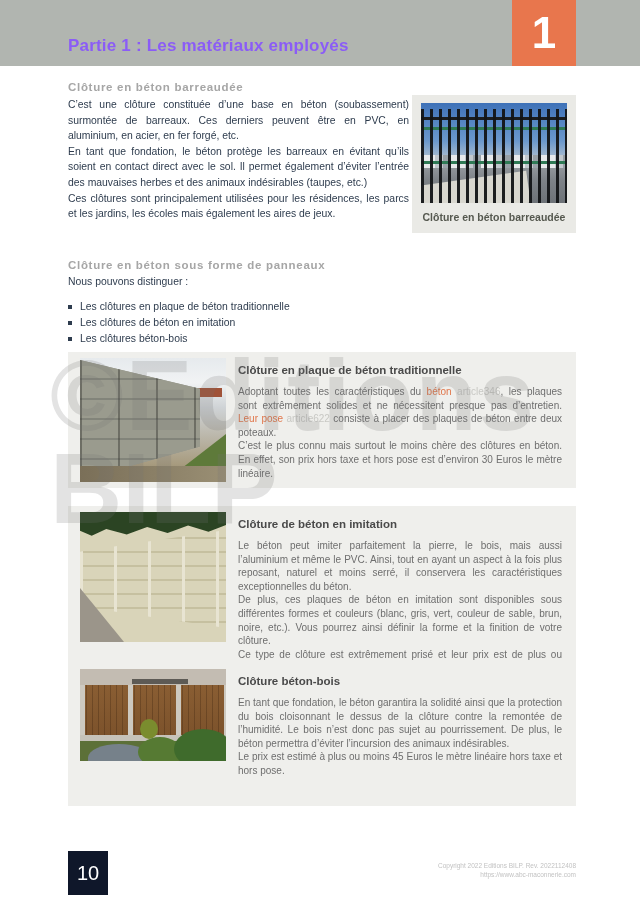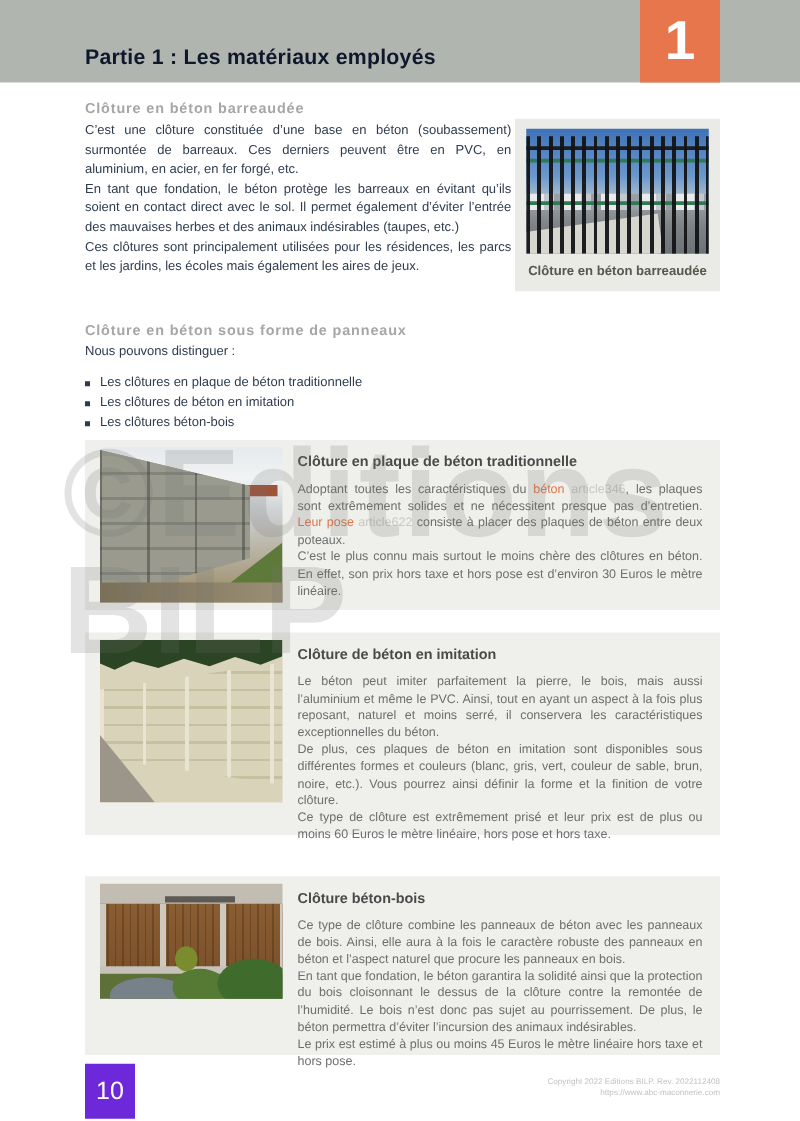--- a/index.html
+++ b/index.html
@@ -1,21 +1,21 @@
 <!DOCTYPE html>
 <html><head>
 <meta charset="utf-8">
 <style>
   * { margin:0; padding:0; box-sizing:border-box; }
   body { background:#e9e9e9; font-family:"Liberation Sans", sans-serif; }
   .page { position:relative; width:640px; height:897px; background:#ffffff; margin:0 auto; overflow:hidden; }
 
   
   .band { position:absolute; top:0; left:0; width:640px; height:66px; background:#b1b5b0; }
-  .page-title { position:absolute; left:68px; top:36px; font-size:17px; font-weight:bold; color:#0f172a; letter-spacing:0.2px; }
+  .page-title { position:absolute; left:68px; top:36px; font-size:17px; font-weight:bold; color:#8b5cf6; letter-spacing:0.2px; }
   .chapter-box { position:absolute; left:512px; top:0; width:64px; height:66px; background:#e8764d; display:flex; align-items:center; justify-content:center; }
   .chapter-box span { color:#fff; font-size:44px; font-weight:bold; line-height:1; }
 
   
   .sec-heading { position:absolute; font-size:11.5px; font-weight:bold; color:#a6a6a6; letter-spacing:0.7px; }
 
   
   .lead { position:absolute; left:68px; top:97px; width:341px; font-size:10.4px; line-height:15.6px; color:#2e3c4e; text-align:justify; }
   .lead p { margin:0; }
 
@@ -27,36 +27,36 @@
   
   .intro { position:absolute; left:68px; top:276px; font-size:10.4px; color:#2e3c4e; }
   .bullets { position:absolute; left:68px; top:299px; font-size:10.4px; color:#2e3c4e; line-height:16px; }
   .bullets .row { display:flex; align-items:center; }
   .sq { width:4px; height:4px; background:#2e3c4e; margin-right:8px; flex:0 0 auto; }
 
   
   .box { position:absolute; left:68px; width:508px; background:#efefec; }
   #box1 { top:352px; height:136px; }
   #box2 { top:506px; height:162px; }
-  #box3 { top:701px; height:143px; }
+  #box3 { top:663px; height:143px; }
   .box .photo { position:absolute; left:12px; top:6px; width:146px; overflow:hidden; }
   .box .content { position:absolute; left:170px; right:14px; top:12px; }
   .box h3 { font-size:11.5px; font-weight:bold; color:#4a4a4a; margin:0 0 9px; }
   .box p { font-size:10px; line-height:13.6px; color:#6e6e6e; text-align:justify; }
   .lnk { color:#e0764b; text-decoration:none; }
   .ref { color:#c8c8c4; }
 
   
   .wm { position:absolute; inset:0; pointer-events:none; z-index:6; overflow:hidden; }
   .wm div { position:absolute; font-weight:bold; color:rgba(115,115,115,0.20); white-space:nowrap; line-height:1; }
   .wm .wm1 { left:50px; top:345px; font-size:100px; letter-spacing:2px; }
   .wm .wm2 { left:50px; top:438px; font-size:100px; }
 
   
-  .page-num-box { position:absolute; left:68px; top:851px; width:40px; height:44px; background:#6d28d9; display:flex; align-items:center; justify-content:center; }
+  .page-num-box { position:absolute; left:68px; top:851px; width:40px; height:44px; background:#0f172a; display:flex; align-items:center; justify-content:center; }
   .page-num-box span { color:#fff; font-size:20px; }
   .copyright { position:absolute; right:64px; top:861px; text-align:right; font-size:6.5px; line-height:9px; color:#c2c2c2; }
 
   
   
   .pa { background:linear-gradient(180deg,#3f72b8 0%,#6b98cc 38%,#9fb6ce 52%,#9aa0a4 58%,#7d8287 78%,#6d7277 100%); }
   .pa .bld { position:absolute; left:0; right:0; top:52px; height:13px; background:repeating-linear-gradient(90deg,#e8eaec 0 14px,#c2c8cd 14px 22px,#98a0a6 22px 30px); }
   .pa .base { position:absolute; left:-12px; bottom:-8px; width:120px; height:32px; background:#d8d7cf; transform:rotate(-8deg); }
   .pa .rail-top { position:absolute; left:0; right:0; top:14px; height:3px; background:#1a1c1e; }
   .pa .rail-g1 { position:absolute; left:0; right:0; top:24px; height:3px; background:#2f7a55; }
@@ -178,21 +178,20 @@
       <div class="fence"></div>
       <div class="gravel"></div>
       <div class="grass"></div>
       <div class="pond"></div>
       <div class="tree"></div>
       <div class="bush2"></div>
       <div class="bush1"></div>
     </div>
     <div class="content">
       <h3>Clôture béton-bois</h3>
-      <p>Ce type de clôture combine les panneaux de béton avec les panneaux de bois. Ainsi, elle aura à la fois le caractère robuste des panneaux en béton et l’aspect naturel que procure les panneaux en bois.</p>
       <p>En tant que fondation, le béton garantira la solidité ainsi que la protection du bois cloisonnant le dessus de la clôture contre la remontée de l’humidité. Le bois n’est donc pas sujet au pourrissement. De plus, le béton permettra d’éviter l’incursion des animaux indésirables.</p>
       <p>Le prix est estimé à plus ou moins 45 Euros le mètre linéaire hors taxe et hors pose.</p>
     </div>
   </div>
 
   <div class="wm">
     <div class="wm1">©Editions</div>
     <div class="wm2">BILP</div>
   </div>
 

